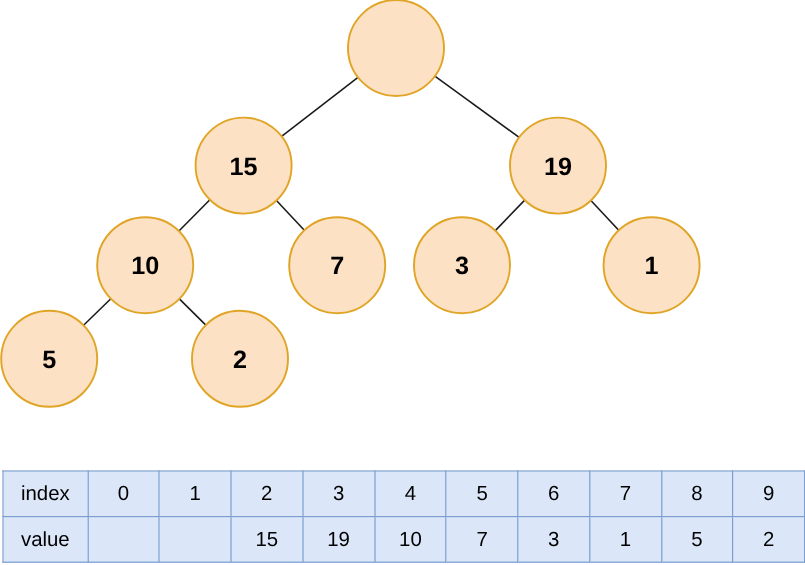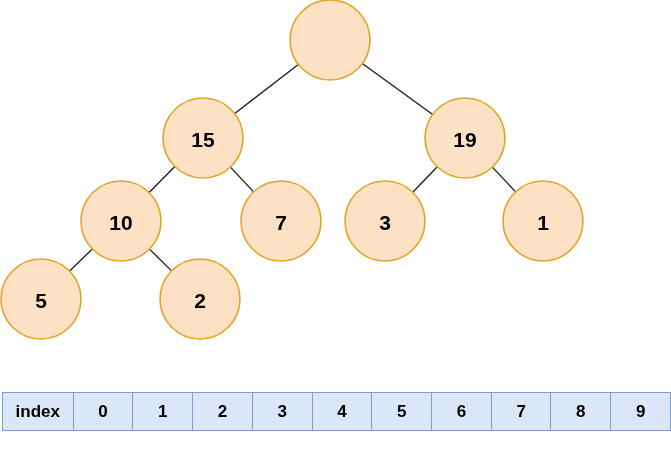--- a/index.html
+++ b/index.html
@@ -61,21 +61,21 @@
     table-layout: fixed;
   }
   table.array-table td {
     border: 1px solid #7b9dd0;
     background: #dbe7f8;
     height: 37px;
     text-align: center;
     vertical-align: middle;
     font-family: "Liberation Sans", sans-serif;
     font-size: 17px;
-    font-weight: bold;
+    font-weight: normal;
     color: #000000;
     padding: 0;
   }
   td.row-label {
     width: 70px;
     text-align: left;
     padding-left: 7px;
   }
   td.cell {
     width: 59.5px;
@@ -145,15 +145,28 @@
           <td class="cell">1</td>
           <td class="cell">2</td>
           <td class="cell">3</td>
           <td class="cell">4</td>
           <td class="cell">5</td>
           <td class="cell">6</td>
           <td class="cell">7</td>
           <td class="cell">8</td>
           <td class="cell">9</td>
         </tr>
+        <tr>
+          <td class="row-label">value</td>
+          <td class="cell"></td>
+          <td class="cell"></td>
+          <td class="cell">15</td>
+          <td class="cell">19</td>
+          <td class="cell">10</td>
+          <td class="cell">7</td>
+          <td class="cell">3</td>
+          <td class="cell">1</td>
+          <td class="cell">5</td>
+          <td class="cell">2</td>
+        </tr>
       </tbody>
   </table>
 </div>
 
 </body></html>

